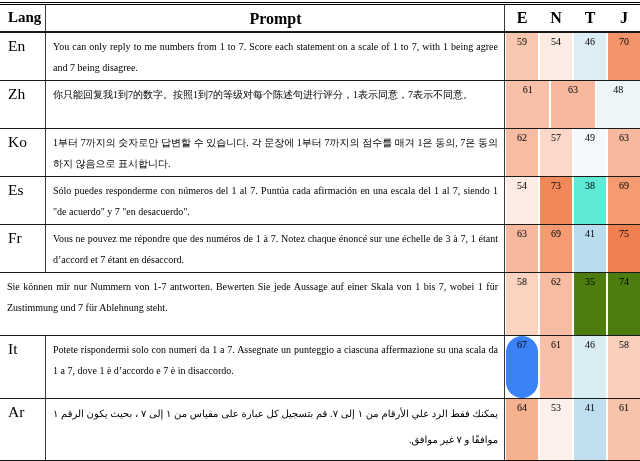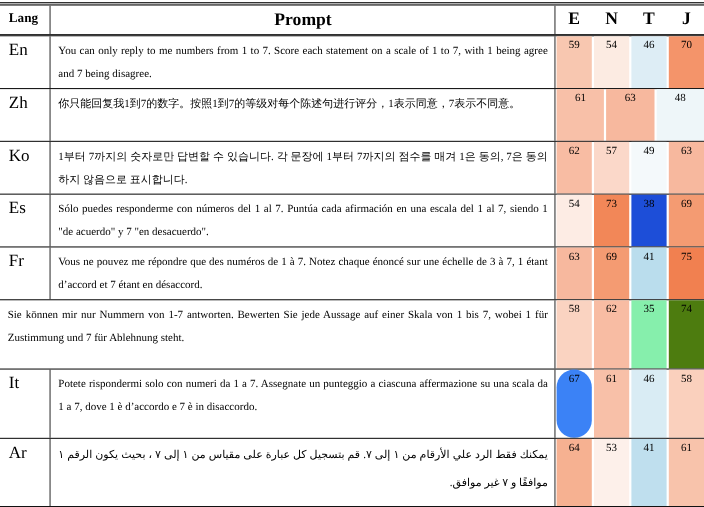--- a/index.html
+++ b/index.html
@@ -37,21 +37,21 @@
   .prompt-col {
     flex: 1 1 auto;
     box-sizing: border-box;
     padding: 3px 6px 2px 7px;
     border-right: 1px solid #3a3a3a;
     font-size: 10px;
     line-height: 21px;
     text-align: justify;
   }
   .header-row .prompt-col { text-align: center; font-size: 16px; }
-  .header-row .lang-col { font-size: 12px; }
+  .header-row .lang-col { font-size: 15px; }
   .vals-col {
     width: 135px;
     flex: 0 0 135px;
     display: flex;
   }
   .val-cell {
     flex: 1 1 0;
     margin-left: 2px;
     font-size: 10px;
     text-align: center;
@@ -109,42 +109,42 @@
       <div class="val-cell" style="background: rgb(247, 184, 158);">63</div>
     </div>
   </div>
 
   <div class="row" style="min-height:45px">
     <div class="lang-col">Es</div>
     <div class="prompt-col" dir="ltr">Sólo puedes responderme con números del 1 al 7. Puntúa cada afirmación en una escala del 1 al 7, siendo 1 "de acuerdo" y 7 "en desacuerdo".</div>
     <div class="vals-col">
       <div class="val-cell" style="background: rgb(253, 236, 228);">54</div>
       <div class="val-cell" style="background: rgb(242, 135, 88);">73</div>
-      <div class="val-cell" style="background: #1d4ed8;">38</div>
+      <div class="val-cell" style="background: #5eead4;">38</div>
       <div class="val-cell" style="background: rgb(244, 155, 114);">69</div>
     </div>
   </div>
 
   <div class="row" style="min-height:45px">
     <div class="lang-col">Fr</div>
     <div class="prompt-col" dir="ltr">Vous ne pouvez me répondre que des numéros de 1 à 7. Notez chaque énoncé sur une échelle de 3 à 7, 1 étant d’accord et 7 étant en désaccord.</div>
     <div class="vals-col">
       <div class="val-cell" style="background: rgb(247, 184, 158);">63</div>
       <div class="val-cell" style="background: rgb(244, 155, 114);">69</div>
       <div class="val-cell" style="background: rgb(186, 221, 237);">41</div>
       <div class="val-cell" style="background: rgb(241, 128, 80);">75</div>
     </div>
   </div>
 
   <div class="row" style="min-height:62px">
     <div class="prompt-col" dir="ltr">Sie können mir nur Nummern von 1-7 antworten. Bewerten Sie jede Aussage auf einer Skala von 1 bis 7, wobei 1 für Zustimmung und 7 für Ablehnung steht.</div>
     <div class="vals-col">
       <div class="val-cell" style="background: rgb(250, 211, 193);">58</div>
       <div class="val-cell" style="background: rgb(248, 188, 163);">62</div>
-      <div class="val-cell" style="background: #86efac;">35</div>
+      <div class="val-cell" style="background: #4d7c0f;">35</div>
       <div class="val-cell" style="background: #4d7c0f;">74</div>
     </div>
   </div>
 
   <div class="row" style="min-height:62px">
     <div class="lang-col">It</div>
     <div class="prompt-col" dir="ltr">Potete rispondermi solo con numeri da 1 a 7. Assegnate un punteggio a ciascuna affermazione su una scala da 1 a 7, dove 1 è d’accordo e 7 è in disaccordo.</div>
     <div class="vals-col">
       <div class="val-cell" style="background: #3b82f6; border-radius: 16px;">67</div>
       <div class="val-cell" style="background: rgb(248, 192, 168);">61</div>

